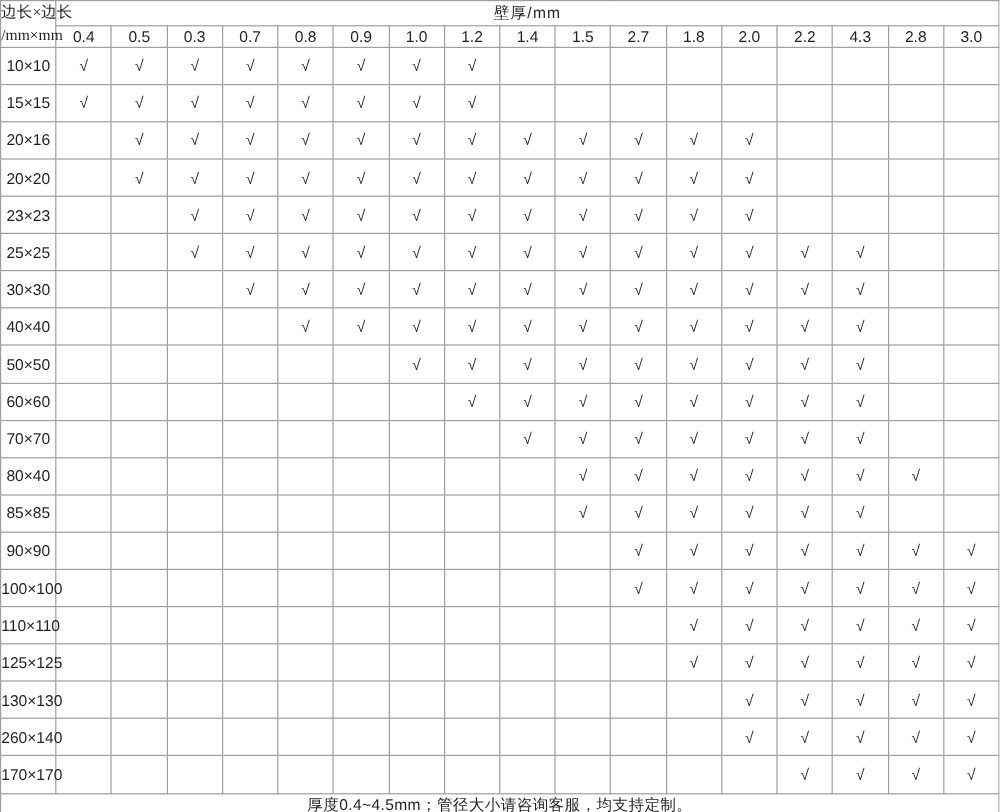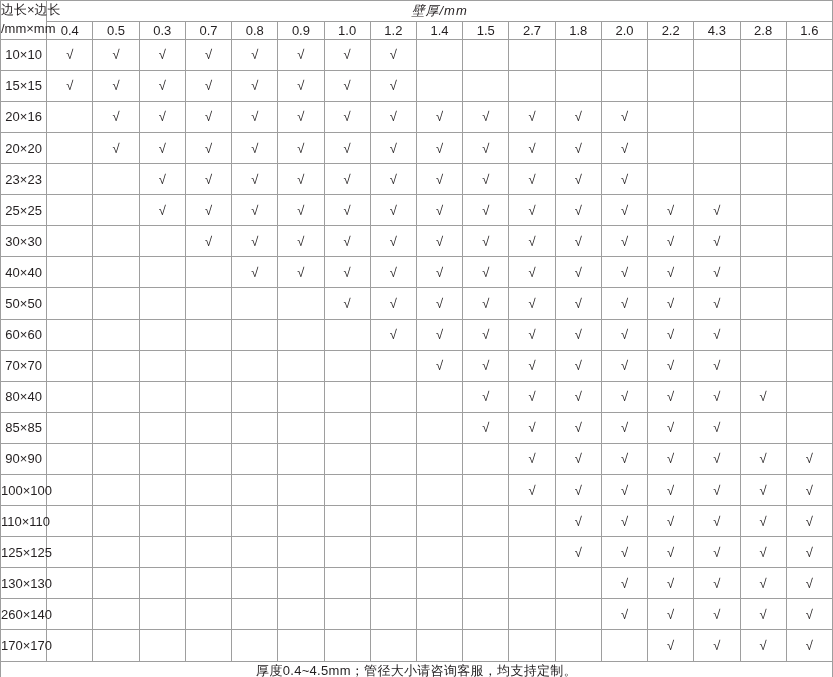--- a/index.html
+++ b/index.html
@@ -33,27 +33,27 @@
     background: #e8a87c;
     font-size: 12.5px;
     line-height: 1.45;
     padding: 3px 6px;
     text-align: left;
     font-weight: bold;
   }
   .hdr-corner .ln {
     display: block;
     white-space: nowrap;
+    font-family: Liberation Serif, serif;
   }
   .hdr-top {
     background: #e8a87c;
     font-weight: bold;
     font-size: 14px;
     letter-spacing: 1px;
-    font-style: italic;
   }
   .hdr-sub {
     background: #e8a87c;
     font-weight: bold;
     font-size: 13px;
   }
   .row-head {
     background: #f2c9a8;
     font-weight: bold;
     font-size: 13px;
@@ -92,21 +92,21 @@
         <th class="hdr-sub">1.0</th>
         <th class="hdr-sub">1.2</th>
         <th class="hdr-sub">1.4</th>
         <th class="hdr-sub">1.5</th>
         <th class="hdr-sub">2.7</th>
         <th class="hdr-sub">1.8</th>
         <th class="hdr-sub">2.0</th>
         <th class="hdr-sub">2.2</th>
         <th class="hdr-sub">4.3</th>
         <th class="hdr-sub">2.8</th>
-        <th class="hdr-sub">1.6</th>
+        <th class="hdr-sub">3.0</th>
       </tr>
   </thead>
   <tbody id="table-body">
       <tr>
         <td class="row-head">10×10</td>
         <td class="check">√</td>
         <td class="check">√</td>
         <td class="check">√</td>
         <td class="check">√</td>
         <td class="check">√</td>

